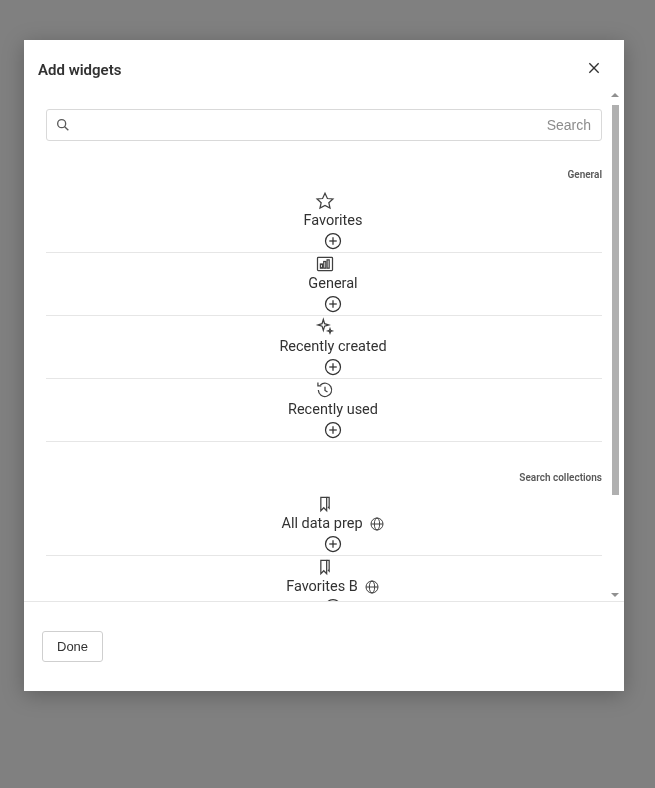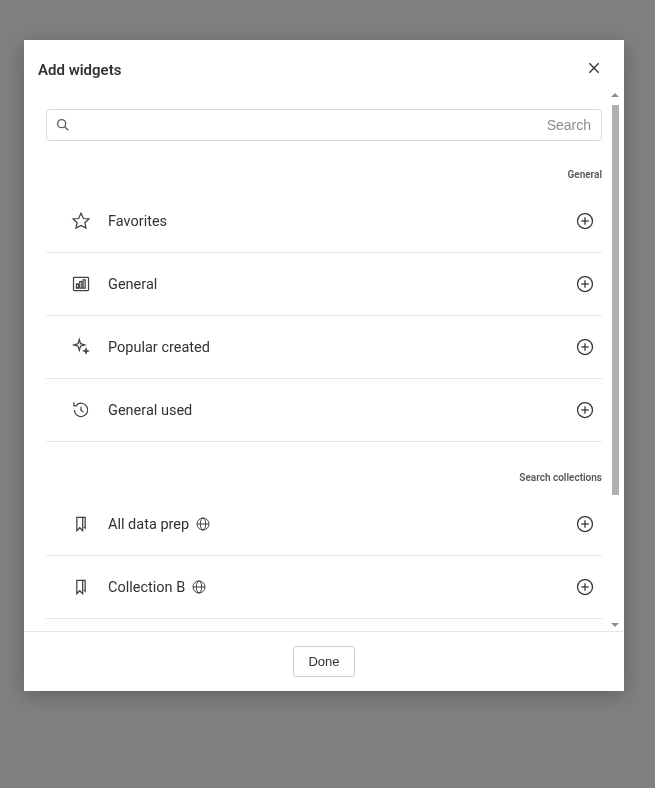--- a/index.html
+++ b/index.html
@@ -91,20 +91,21 @@
   .section {
     margin-bottom: 30px;
   }
   .item-row {
     display: flex;
     align-items: center;
     height: 63px;
     border-bottom: 1px solid #e6e6e6;
     padding-left: 24px;
     padding-right: 6px;
+    flex-direction: column;
   }
   .item-icon {
     width: 22px;
     height: 22px;
     margin-right: 16px;
     display: flex;
     align-items: center;
     justify-content: center;
     color: #404040;
     flex-shrink: 0;
@@ -143,23 +144,23 @@
   }
   .add-btn svg {
     width: 20px;
     height: 20px;
     stroke: #323232;
     fill: none;
     stroke-width: 1.5;
   }
   .footer {
     border-top: 1px solid #e6e6e6;
-    padding: 14px 18px;
-    display: flex;
-    justify-content: center;
+    padding: 29px 18px;
+    display: flex;
+    justify-content: flex-start;
     flex-shrink: 0;
   }
   .done-btn {
     background: #fff;
     border: 1px solid #cfcfcf;
     border-radius: 3px;
     padding: 7px 14px;
     font-size: 13px;
     cursor: pointer;
     color: #323232;
@@ -258,40 +259,40 @@
           </button>
         </div>
 
         <div class="item-row">
           <span class="item-icon">
             <svg viewBox="0 0 24 24">
                 <path d="M10 3 L11.5 8 L16.5 9.5 L11.5 11 L10 16 L8.5 11 L3.5 9.5 L8.5 8 Z"></path>
                 <path d="M18 14 L18.7 16 L20.7 16.7 L18.7 17.4 L18 19.4 L17.3 17.4 L15.3 16.7 L17.3 16 Z"></path>
               </svg>
           </span>
-          <span class="item-label">Popular created</span>
+          <span class="item-label">Recently created</span>
           <button class="add-btn">
             <svg viewBox="0 0 24 24">
                 <circle cx="12" cy="12" r="9"></circle>
                 <line x1="12" y1="7.5" x2="12" y2="16.5"></line>
                 <line x1="7.5" y1="12" x2="16.5" y2="12"></line>
               </svg>
           </button>
         </div>
 
 
         <div class="item-row">
           <span class="item-icon">
             <svg viewBox="0 0 24 24">
                 <path d="M4 12 A8 8 0 1 0 6.5 6"></path>
                 <polyline points="3.5 3 3.5 7 7.5 7"></polyline>
                 <polyline points="12 8 12 12.5 15 14.5"></polyline>
               </svg>
           </span>
-          <span class="item-label">General used</span>
+          <span class="item-label">Recently used</span>
           <button class="add-btn">
             <svg viewBox="0 0 24 24">
                 <circle cx="12" cy="12" r="9"></circle>
                 <line x1="12" y1="7.5" x2="12" y2="16.5"></line>
                 <line x1="7.5" y1="12" x2="16.5" y2="12"></line>
               </svg>
           </button>
         </div>
       </div>
 
@@ -324,21 +325,21 @@
         </div>
 
         <div class="item-row">
           <span class="item-icon">
             <svg viewBox="0 0 24 24">
                 <path d="M7 4 H14 V20 L10.5 16.5 L7 20 Z"></path>
                 <path d="M14 4 H17 V17 L15.5 15.5"></path>
               </svg>
           </span>
           <span class="label-wrap">
-            <span class="item-label" style="flex:0 0 auto">Collection B</span>
+            <span class="item-label" style="flex:0 0 auto">Favorites B</span>
             <svg class="globe-icon" viewBox="0 0 24 24">
                 <circle cx="12" cy="12" r="9"></circle>
                 <ellipse cx="12" cy="12" rx="4" ry="9"></ellipse>
                 <line x1="3" y1="12" x2="21" y2="12"></line>
               </svg>
           </span>
           <span style="flex:1"></span>
           <button class="add-btn">
             <svg viewBox="0 0 24 24">
                 <circle cx="12" cy="12" r="9"></circle>

